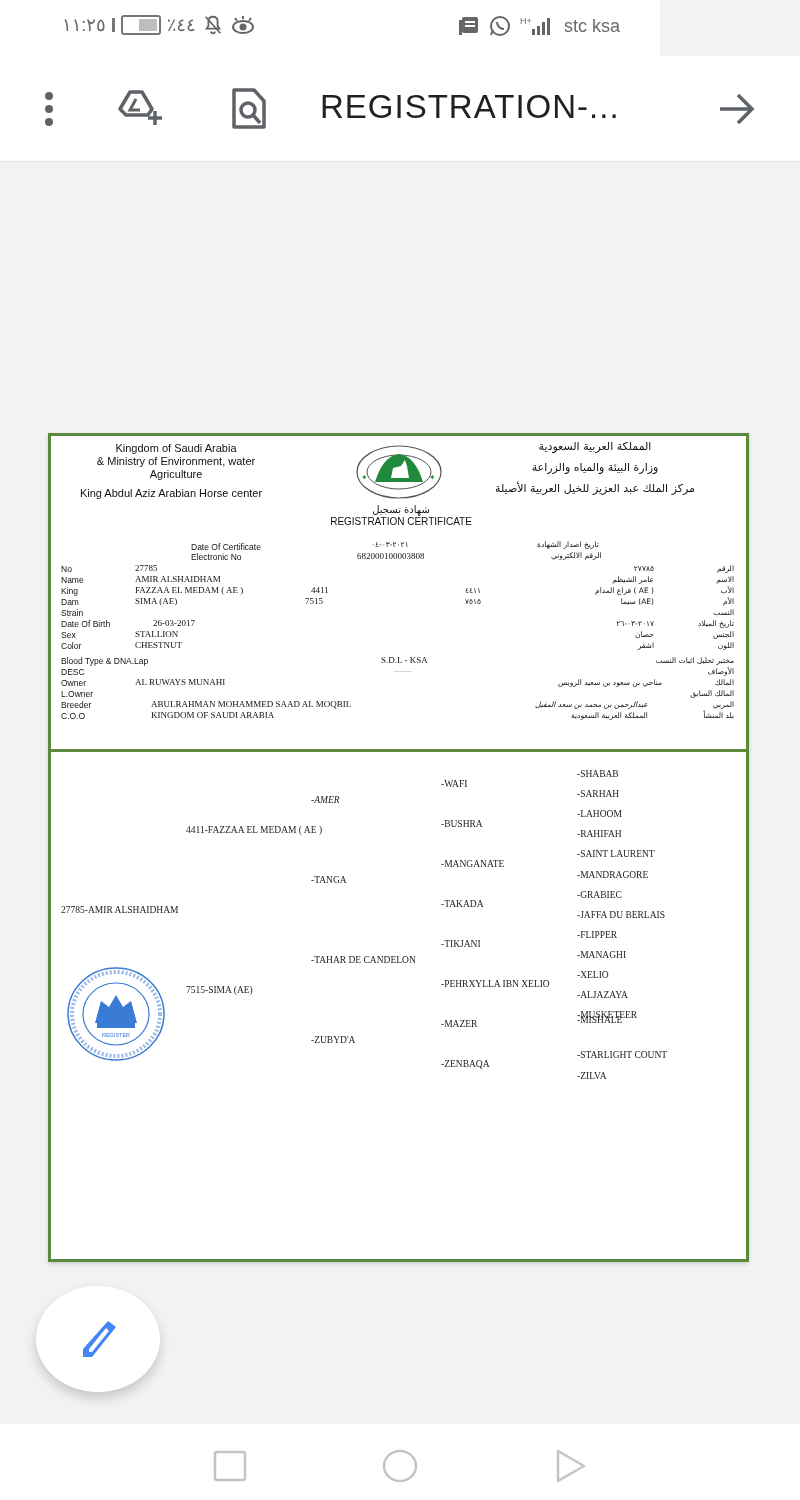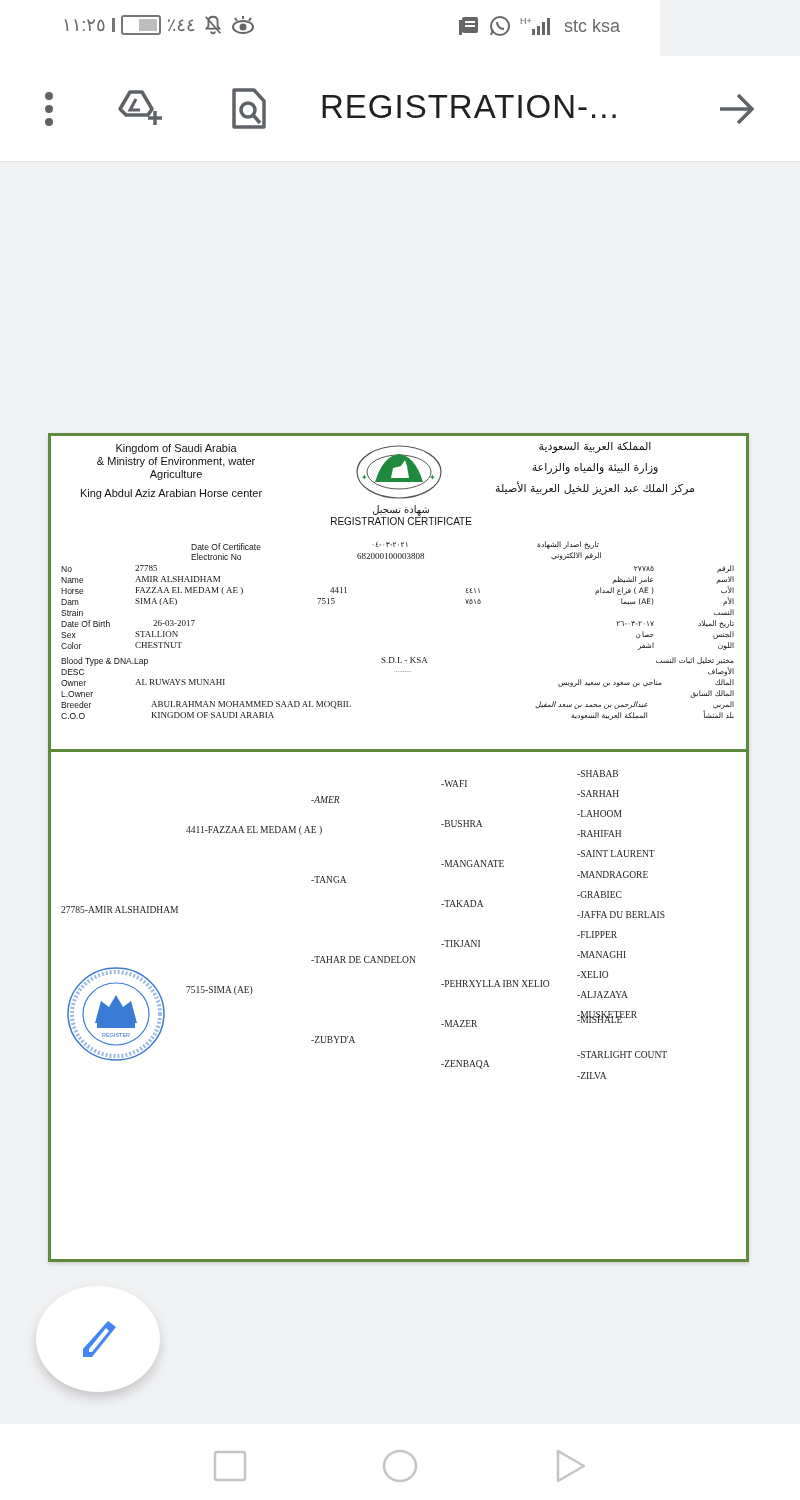--- a/index.html
+++ b/index.html
@@ -147,42 +147,42 @@
 
     <div id="fields">
         <span class="small lbl" style="left:10px;top:128px;">No</span>
         <span class="small" style="left:84px;top:127px;">27785</span>
         <span class="small ar" style="right:92px;top:128px;">٢٧٧٨٥</span>
         <span class="small ar" style="right:12px;top:128px;">الرقم</span>
         <span class="small lbl" style="left:10px;top:139px;">Name</span>
         <span class="small" style="left:84px;top:138px;">AMIR ALSHAIDHAM</span>
         <span class="small ar" style="right:92px;top:139px;">عامر الشيظم</span>
         <span class="small ar" style="right:12px;top:139px;">الاسم</span>
-        <span class="small lbl" style="left:10px;top:150px;">Horse</span>
+        <span class="small lbl" style="left:10px;top:150px;">King</span>
         <span class="small" style="left:84px;top:149px;">FAZZAA EL MEDAM ( AE )</span>
-        <span class="small" style="left:279px;top:149px;">4411</span>
+        <span class="small" style="left:260px;top:149px;">4411</span>
         <span class="small ar" style="left:414px;top:150px;direction:ltr;">٤٤١١</span>
         <span class="small ar" style="right:92px;top:150px;">( AE ) فزاع المدام</span>
         <span class="small ar" style="right:12px;top:150px;">الأب</span>
         <span class="small lbl" style="left:10px;top:161px;">Dam</span>
         <span class="small" style="left:84px;top:160px;">SIMA (AE)</span>
-        <span class="small" style="left:266px;top:160px;">7515</span>
+        <span class="small" style="left:254px;top:160px;">7515</span>
         <span class="small ar" style="left:414px;top:161px;direction:ltr;">٧٥١٥</span>
         <span class="small ar" style="right:92px;top:161px;">(AE) سيما</span>
         <span class="small ar" style="right:12px;top:161px;">الأم</span>
         <span class="small lbl" style="left:10px;top:172px;">Strain</span>
         <span class="small" style="left:84px;top:171px;"></span>
         <span class="small ar" style="right:12px;top:172px;">النسب</span>
         <span class="small lbl" style="left:10px;top:183px;">Date Of Birth</span>
         <span class="small" style="left:102px;top:182px;">26-03-2017</span>
         <span class="small ar" style="right:92px;top:183px;">٢٠١٧-٠٣-٢٦</span>
         <span class="small ar" style="right:12px;top:183px;">تاريخ الميلاد</span>
         <span class="small lbl" style="left:10px;top:194px;">Sex</span>
         <span class="small" style="left:84px;top:193px;">STALLION</span>
-        <span class="small ar" style="right:92px;top:194px;font-family:Liberation Mono, monospace;">حصان</span>
+        <span class="small ar" style="right:92px;top:194px;">حصان</span>
         <span class="small ar" style="right:12px;top:194px;">الجنس</span>
         <span class="small lbl" style="left:10px;top:205px;">Color</span>
         <span class="small" style="left:84px;top:204px;">CHESTNUT</span>
         <span class="small ar" style="right:92px;top:205px;">اشقر</span>
         <span class="small ar" style="right:12px;top:205px;">اللون</span>
       </div>
 
     <span class="small lbl" style="left:10px;top:220px;">Blood Type &amp; DNA.Lap</span>
     <span class="small" style="left:330px;top:219px;">S.D.L - KSA</span>
     <span class="small" style="left:343px;top:230px;font-size:7px;color:#777;">..........</span>

